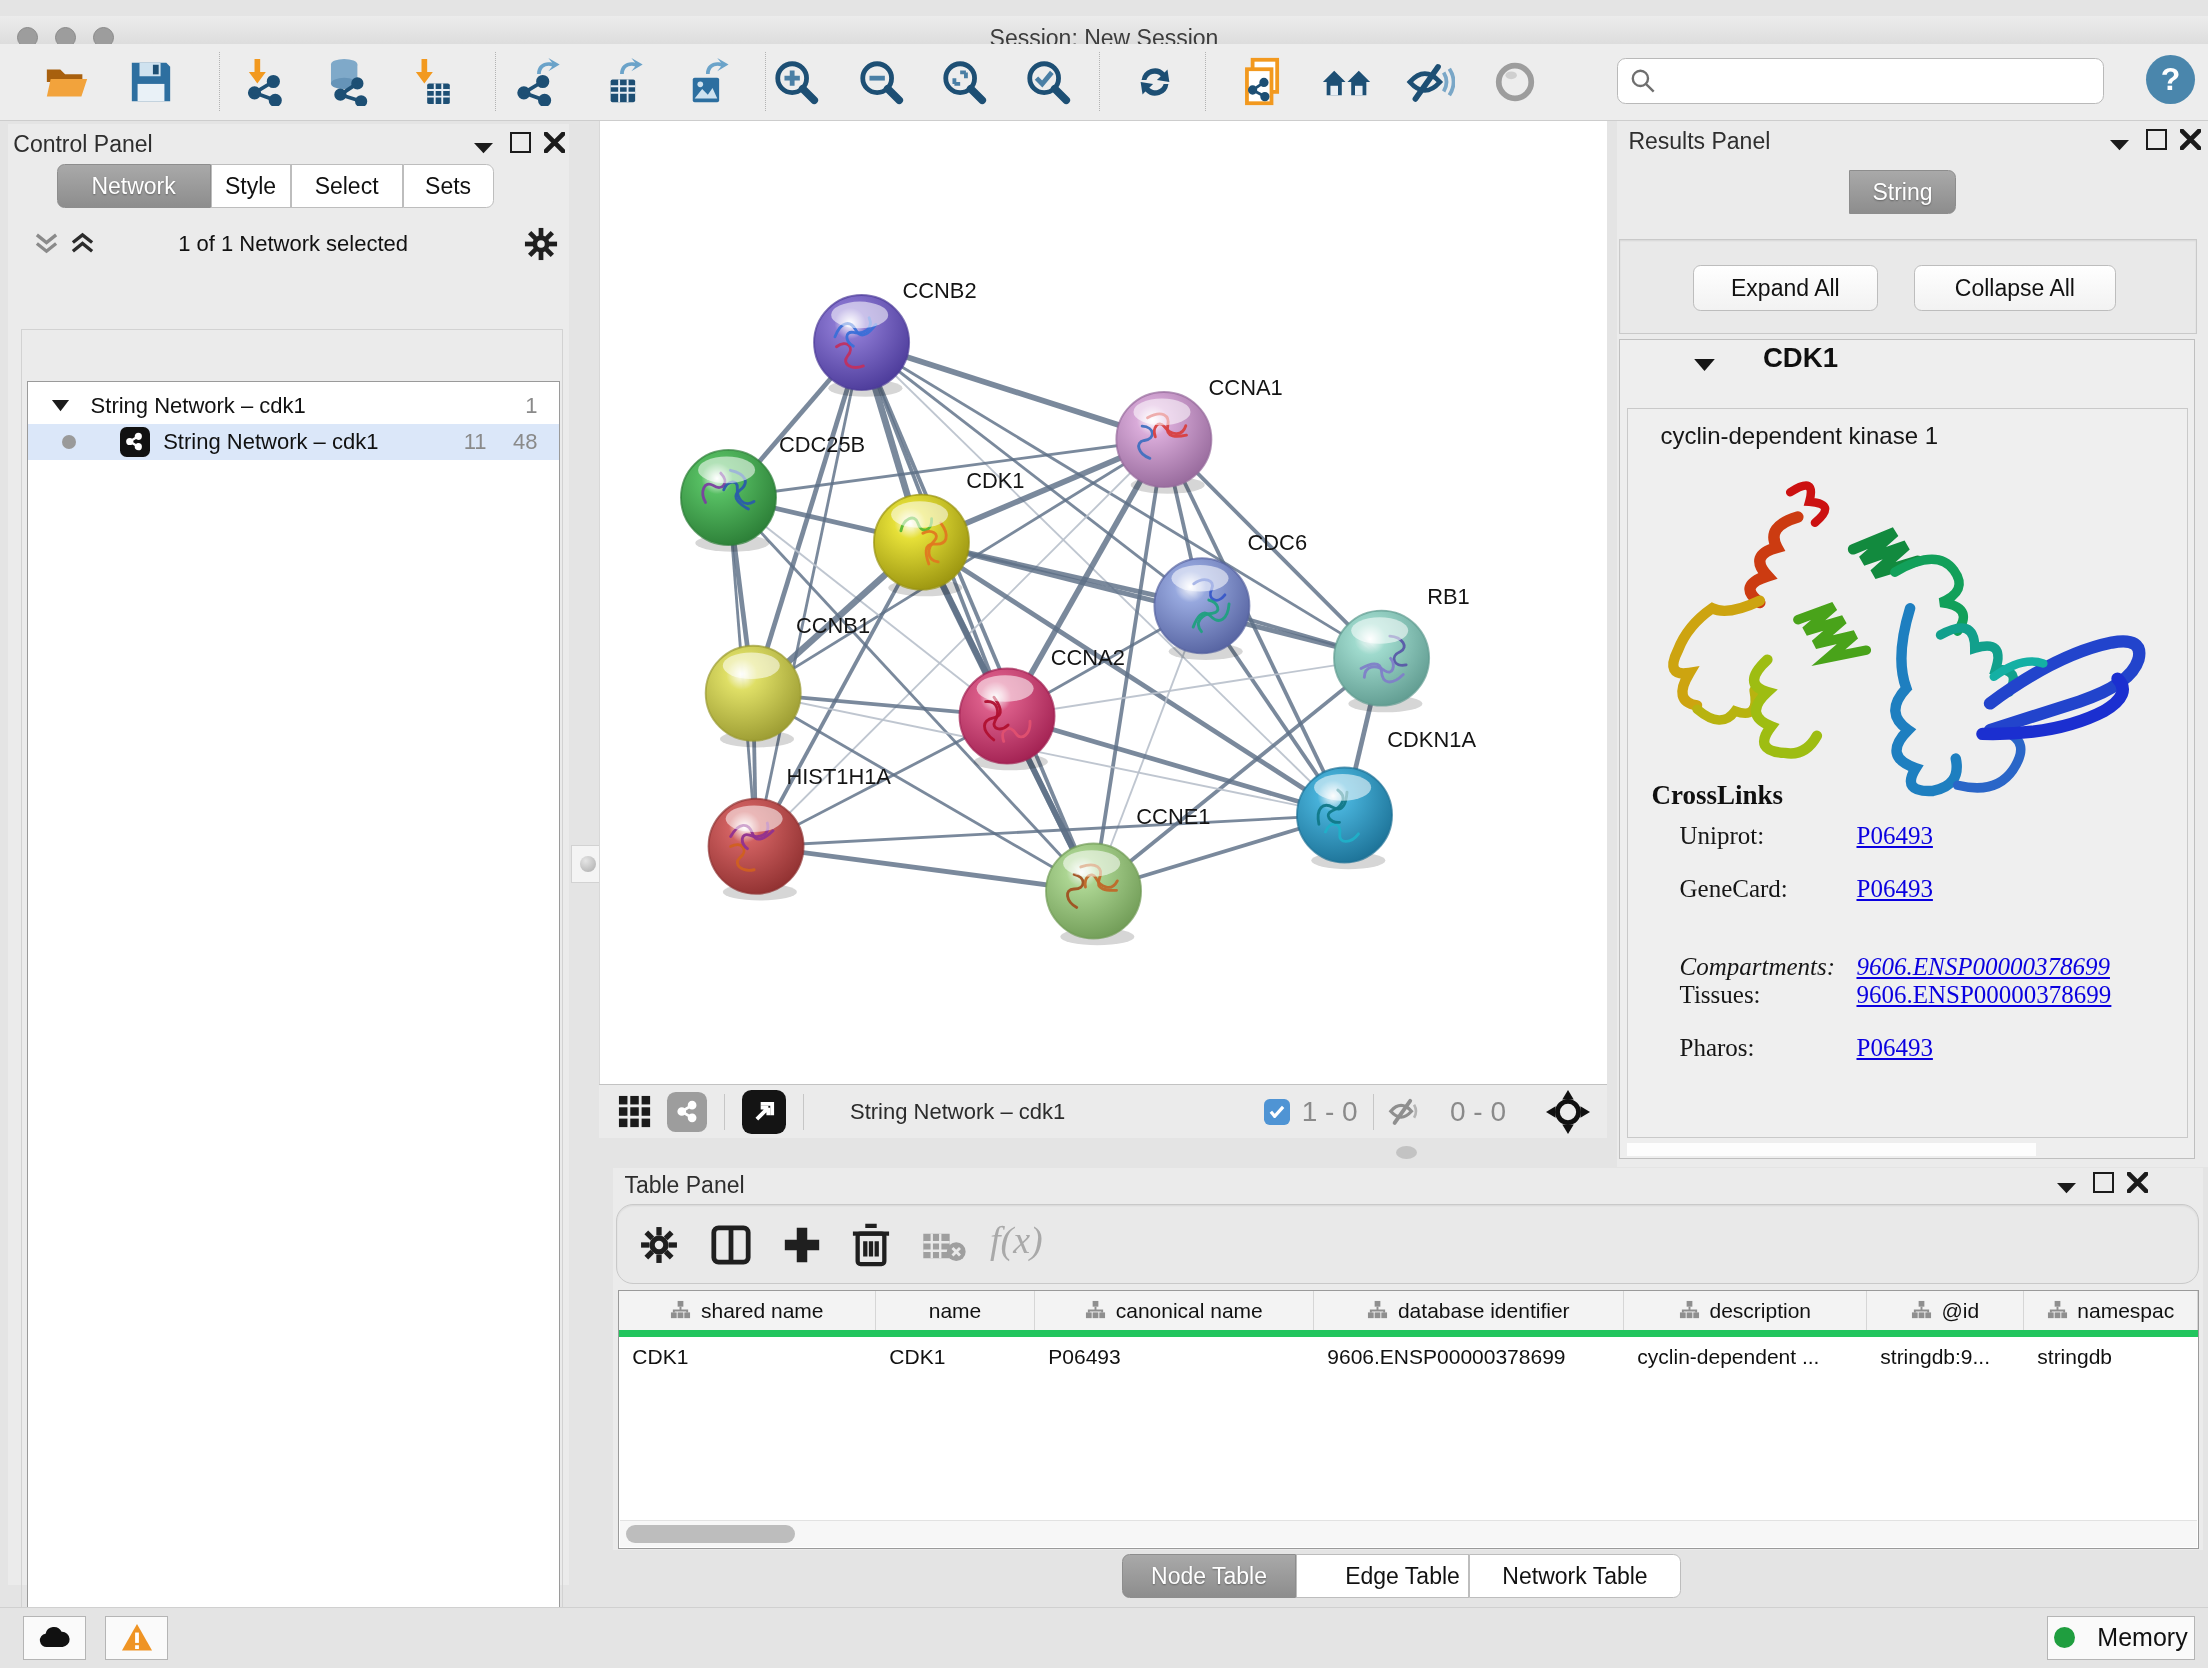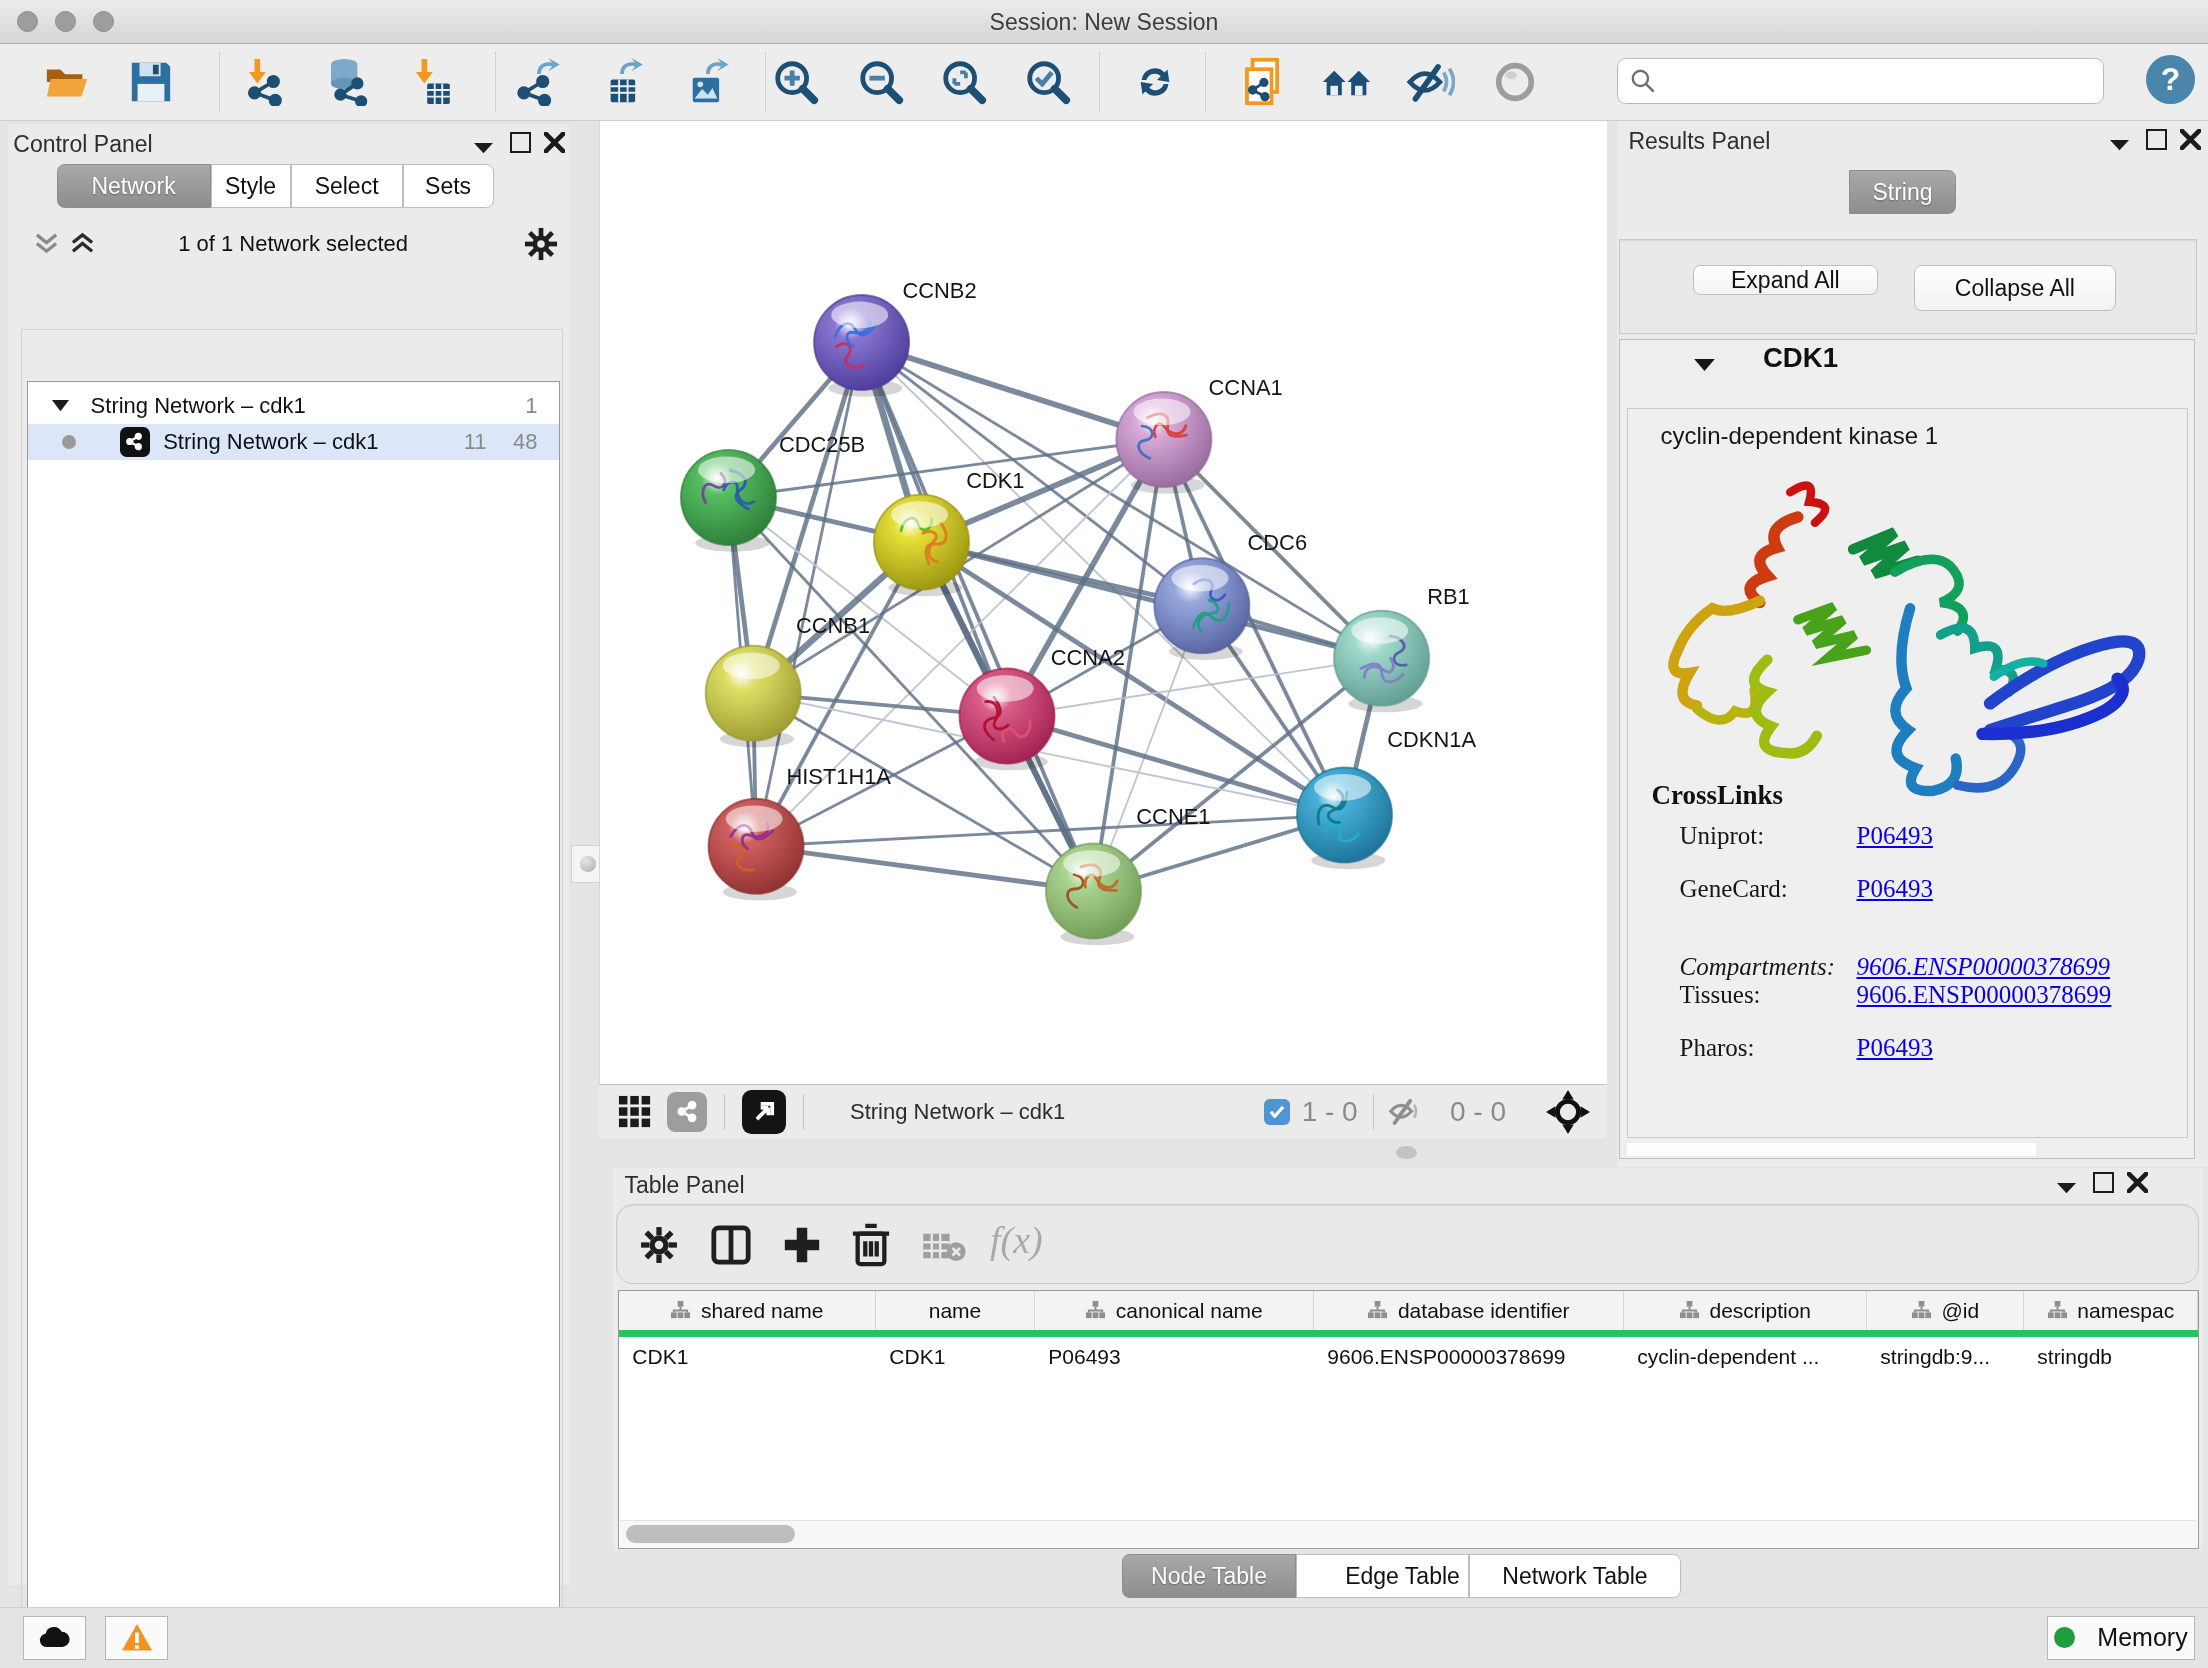--- a/index.html
+++ b/index.html
@@ -1,21 +1,21 @@
 <!DOCTYPE html>
 <html style="font-size:15px"><head>
 <meta charset="utf-8">
 <style>
   * { margin:0; padding:0; box-sizing:border-box; }
   html,body { width:2208px; height:1668px; }
   body { font-family:"Liberation Sans", sans-serif; background:#e4e4e4; position:relative; overflow:hidden; }
   .abs { position:absolute; }
 
   
-  .titlebar { left:0; top:0; width:2208px; height:44px;
+  .titlebar { left:0; top:16px; width:2208px; height:44px;
     background:linear-gradient(#ececec,#d5d5d5); border-bottom:1px solid #adadad; }
   .tl-dot { width:21px; height:21px; border-radius:50%; background:#9d9d9d; border:1px solid #8a8a8a; top:10.5px; }
   .win-title { width:100%; text-align:center; top:8.6px; font-size:23px; color:#3d3d3d; }
 
   
   .toolbar { left:0; top:44px; width:2208px; height:77px; background:#ededed; border-bottom:1px solid #cdcdcd; }
   .tbtn { top:11.4px; width:53px; height:53px; display:flex; align-items:center; justify-content:center; }
   .tsep { top:7.6px; width:0; height:59px; border-left:1.9px dotted #b3b3b3; }
   .searchbox { left:1617px; top:14.3px; width:487px; height:46px; background:#fff; border:1px solid #b9b9b9; border-radius:8.6px; display:flex; align-items:center; padding-left:11.4px; }
   .help-btn { left:2146px; top:11.4px; width:49px; height:49px; border-radius:50%; background:#4a86ac; color:#fff; font-size:32px; font-weight:bold; display:flex; align-items:center; justify-content:center; }
@@ -621,21 +621,21 @@
       <polygon points="2,2 22,2 12,13" fill="#1b1b1b"></polygon>
     </svg>
   <div class="abs" style="left:529px; top:7.6px; width:21px; height:21px; border:2.9px solid #1b1b1b"></div>
   <svg class="abs" style="left:563px; top:7.6px" width="21" height="21" viewBox="0 0 22 22">
       <path d="M2 2 L20 20 M20 2 L2 20" stroke="#1b1b1b" stroke-width="5" stroke-linecap="round"></path>
     </svg>
 
   <div class="abs seg sel first last" style="left:232px; top:49px; width:107px">String</div>
 
   <div class="abs inset" style="left:1.9px; top:118px; width:578px; height:95px">
-    <div class="btn abs" style="left:73px; top:25px; width:185px; height:30px">Expand All</div>
+    <div class="btn abs" style="left:73px; top:25px; width:185px; height:46px">Expand All</div>
     <div class="btn abs" style="left:294px; top:25px; width:202px; height:46px">Collapse All</div>
   </div>
 
   <div class="abs" style="left:1.9px; top:218px; width:576px; height:820px; border:1px solid #bfbfbf; background:#eeeeee">
     <svg class="abs" style="left:72px; top:17px" width="25" height="15" viewBox="0 0 26 16">
         <polygon points="2,2 24,2 13,15" fill="#161616"></polygon>
       </svg>
     <div class="abs" style="left:143px; top:1.9px; font-size:27.6px; font-weight:bold; color:#101010">CDK1</div>
 
     <div class="abs" style="left:7.6px; top:68px; width:561px; height:730px; border:1px solid #c9c9c9; background:#efefef">

